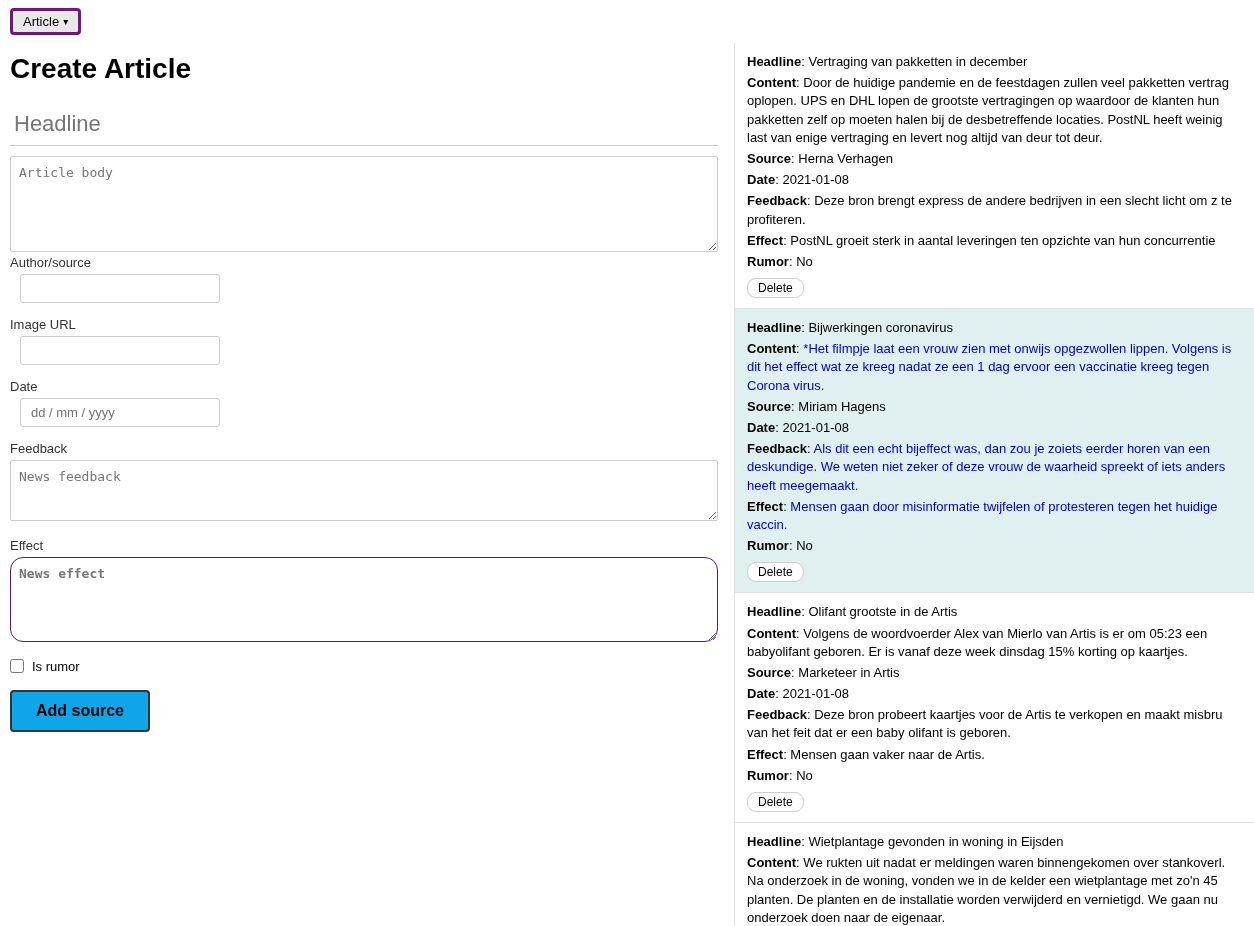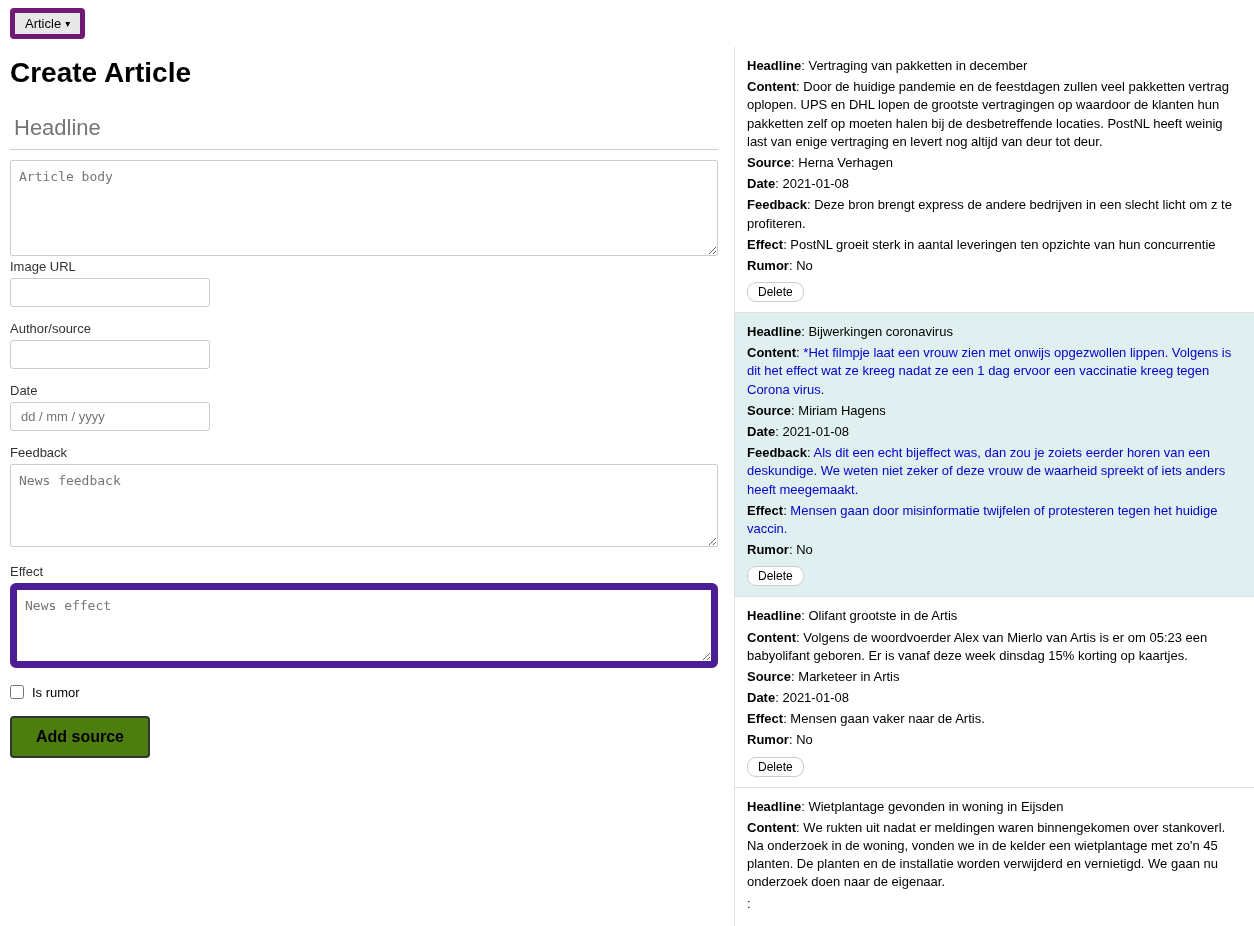--- a/index.html
+++ b/index.html
@@ -18,21 +18,21 @@
     
     .top-nav {
       padding: 8px 10px;
       background: #fff;
     }
     .breadcrumb-btn {
       display: inline-flex;
       align-items: center;
       gap: 4px;
       background: #e8e8e8;
-      border: 5px solid #701a75;
+      border: 3px solid #701a75;
       border-radius: 4px;
       padding: 3px 10px;
       font-size: 13px;
       cursor: pointer;
     }
     .breadcrumb-btn .chevron {
       font-size: 10px;
     }
 
     
@@ -91,59 +91,61 @@
     }
 
     .small-input {
       width: 200px;
       border: 1px solid #ccc;
       border-radius: 3px;
       padding: 6px 10px;
       font-size: 13px;
       color: #555;
       background: #fff;
+      margin-left: 10px;
     }
 
     .feedback-textarea {
       width: 100%;
       border: 1px solid #ccc;
       border-radius: 2px;
       padding: 8px;
       font-size: 13px;
       color: #b91c1c;
-      height: 83px;
+      height: 61px;
       resize: vertical;
       background: #fff;
     }
 
     .effect-textarea {
       width: 100%;
-      border: 7px solid #4c1d95;
-      border-radius: 6px;
+      border: 1px solid #4c1d95;
+      border-radius: 13px;
       padding: 8px;
       font-size: 13px;
       color: #bbb;
       height: 85px;
       resize: vertical;
       background: #fff;
+      font-weight: bold;
     }
 
     .checkbox-row {
       display: flex;
       align-items: flex-start;
       gap: 8px;
       margin-bottom: 16px;
     }
     .checkbox-row input[type="checkbox"] {
       width: 14px;
       height: 14px;
     }
 
     .add-source-btn {
-      background: #4d7c0f;
+      background: #0ea5e9;
       border: 2px solid #333;
       border-radius: 4px;
       padding: 10px 24px;
       font-size: 16px;
       font-weight: bold;
       cursor: pointer;
       color: #000;
     }
 
     
@@ -221,27 +223,27 @@
     <h1 class="page-title">Create Article</h1>
 
     
     <input class="headline-input" type="text" placeholder="Headline" style="">
 
     
     <textarea class="body-textarea" placeholder="Article body" style=""></textarea>
 
     
     <div class="field-group">
+      <div class="field-label">Author/source</div>
+      <input class="small-input" type="text" style="">
+    </div>
+
+    
+    <div class="field-group">
       <div class="field-label">Image URL</div>
-      <input class="small-input" type="text" style="">
-    </div>
-
-    
-    <div class="field-group">
-      <div class="field-label">Author/source</div>
       <input class="small-input" type="text" style="">
     </div>
 
     
     <div class="field-group">
       <div class="field-label">Date</div>
       <input class="small-input" type="text" placeholder="dd / mm / yyyy" style="">
     </div>
 
     
@@ -344,20 +346,24 @@
       </div>
       <div class="card-line">
         <span class="card-label">Source</span>:
         <span class="card-text">Marketeer in Artis</span>
       </div>
       <div class="card-line">
         <span class="card-label">Date</span>:
         <span class="card-text">2021-01-08</span>
       </div>
       <div class="card-line">
+        <span class="card-label">Feedback</span>:
+        <span class="card-text">Deze bron probeert kaartjes voor de Artis te verkopen en maakt misbru van het feit dat er een baby olifant is geboren.</span>
+      </div>
+      <div class="card-line">
         <span class="card-label">Effect</span>:
         <span class="card-text">Mensen gaan vaker naar de Artis.</span>
       </div>
       <div class="card-line">
         <span class="card-label">Rumor</span>:
         <span class="card-text">No</span>
       </div>
       <button class="delete-btn">Delete</button>
     </div>
 

